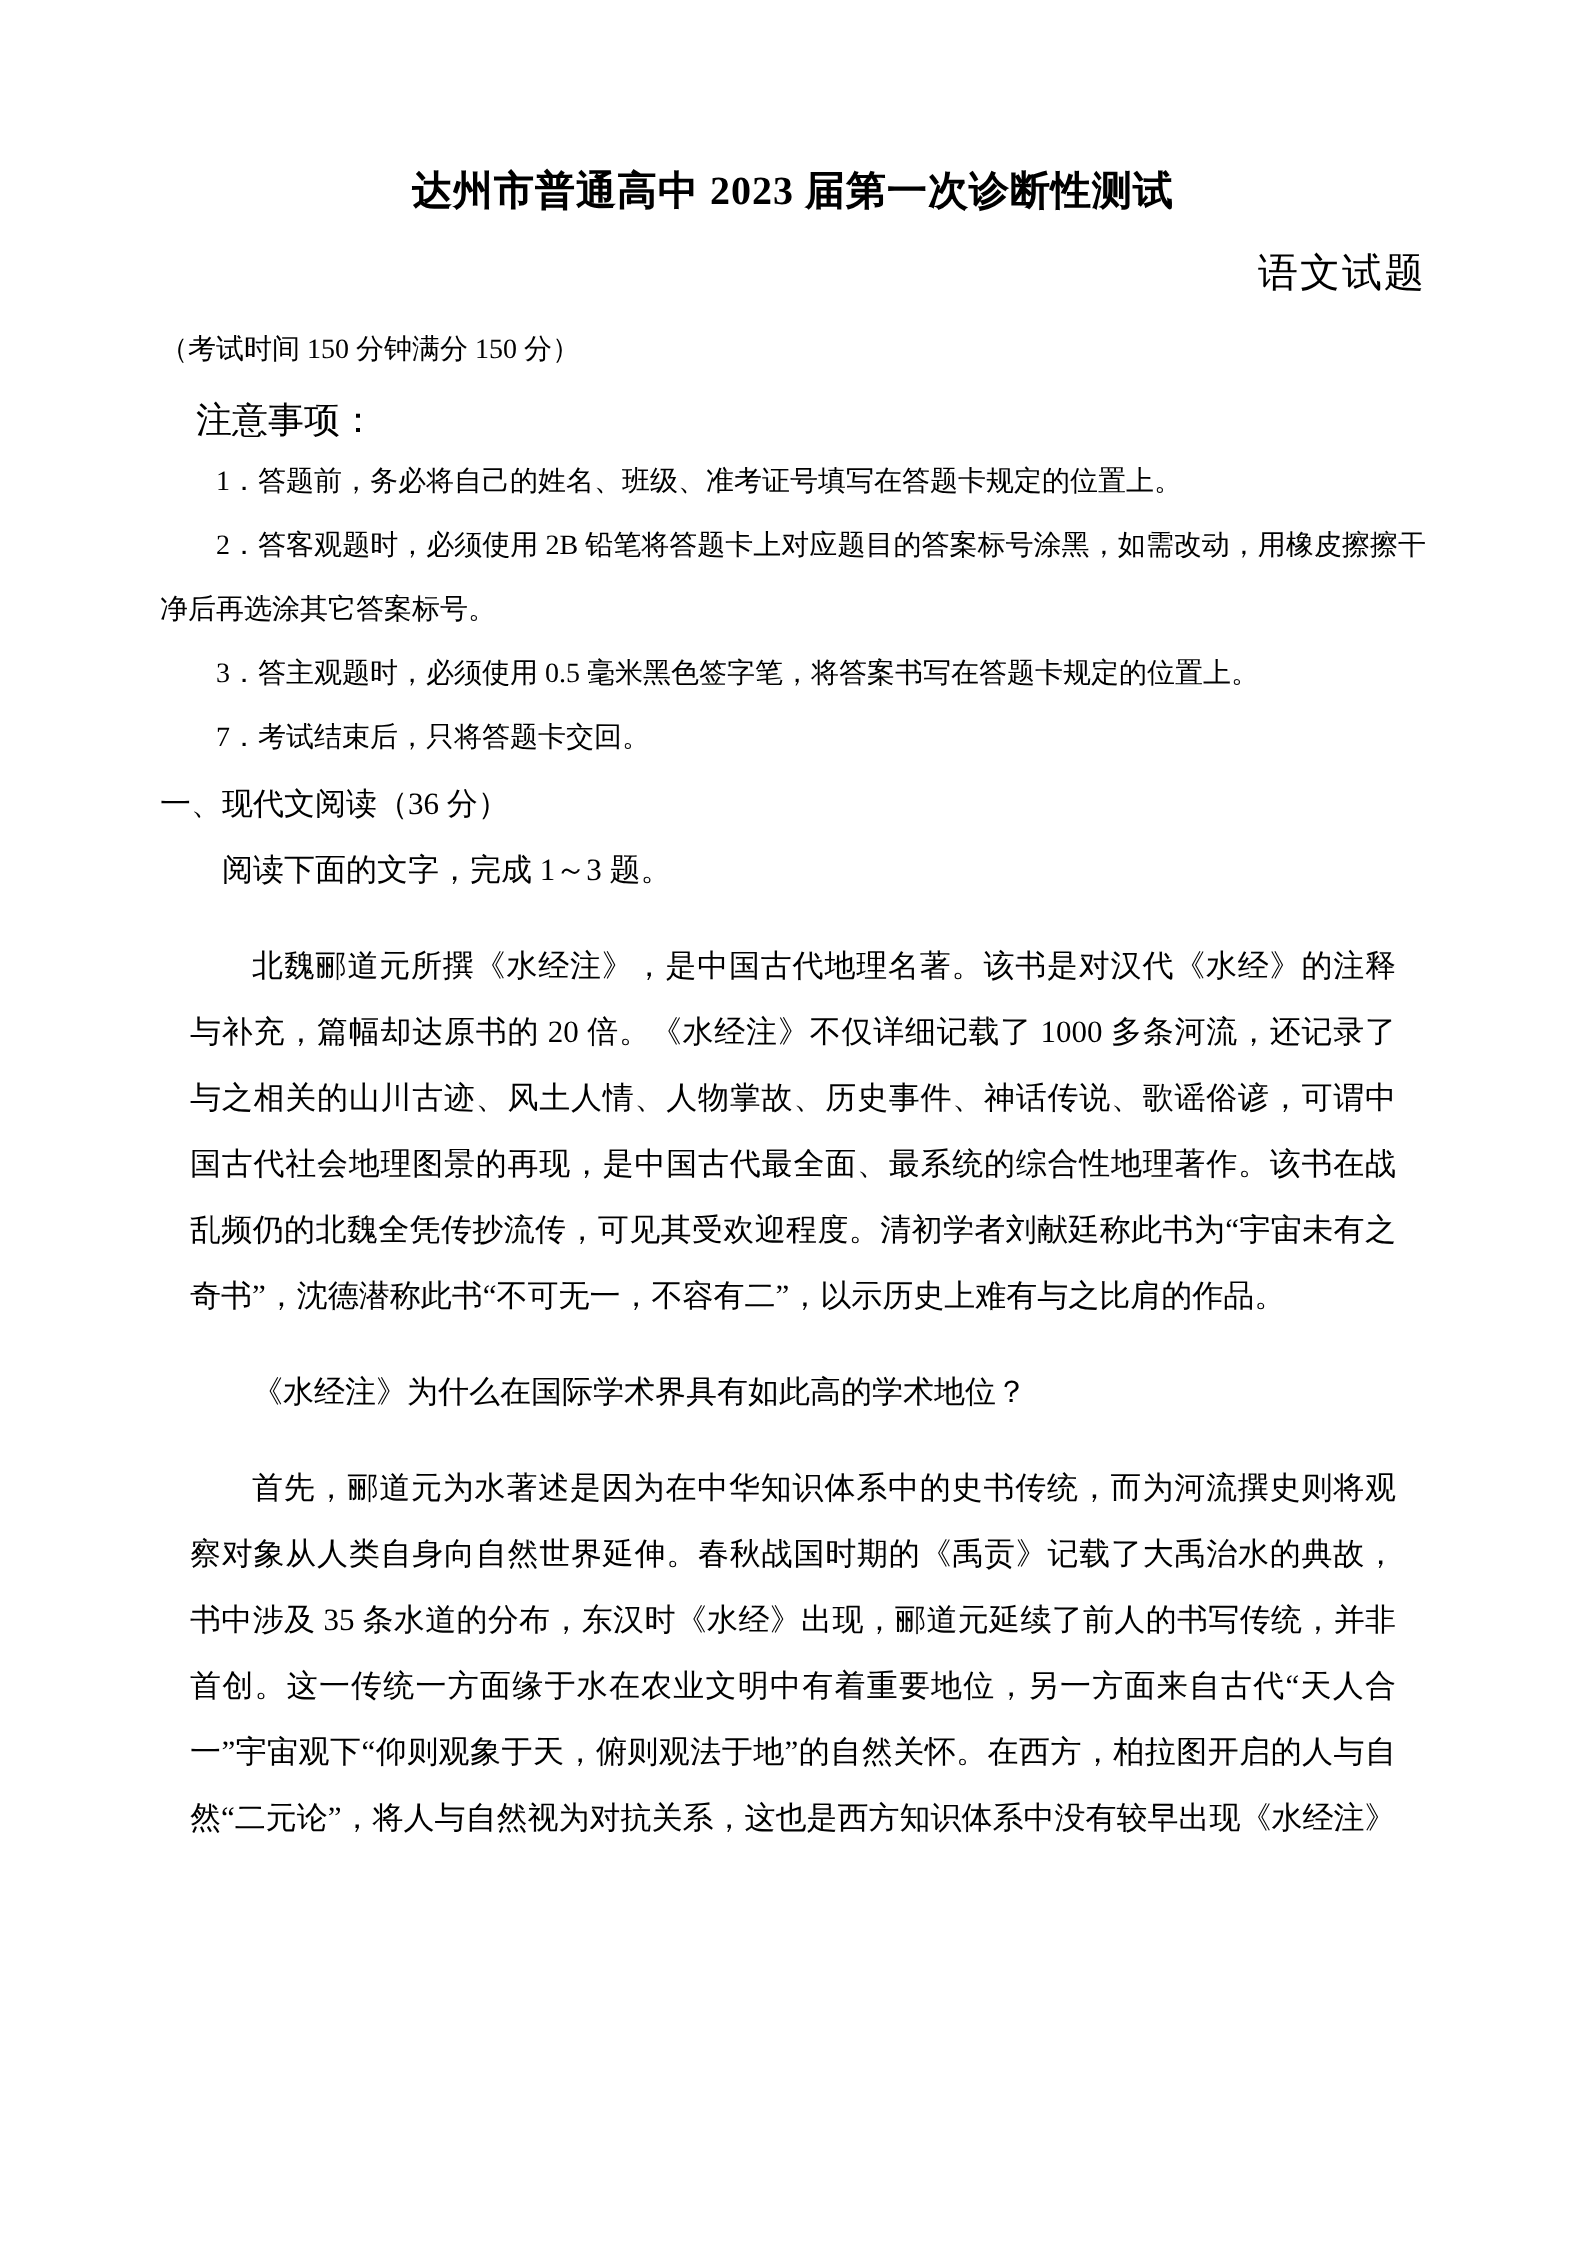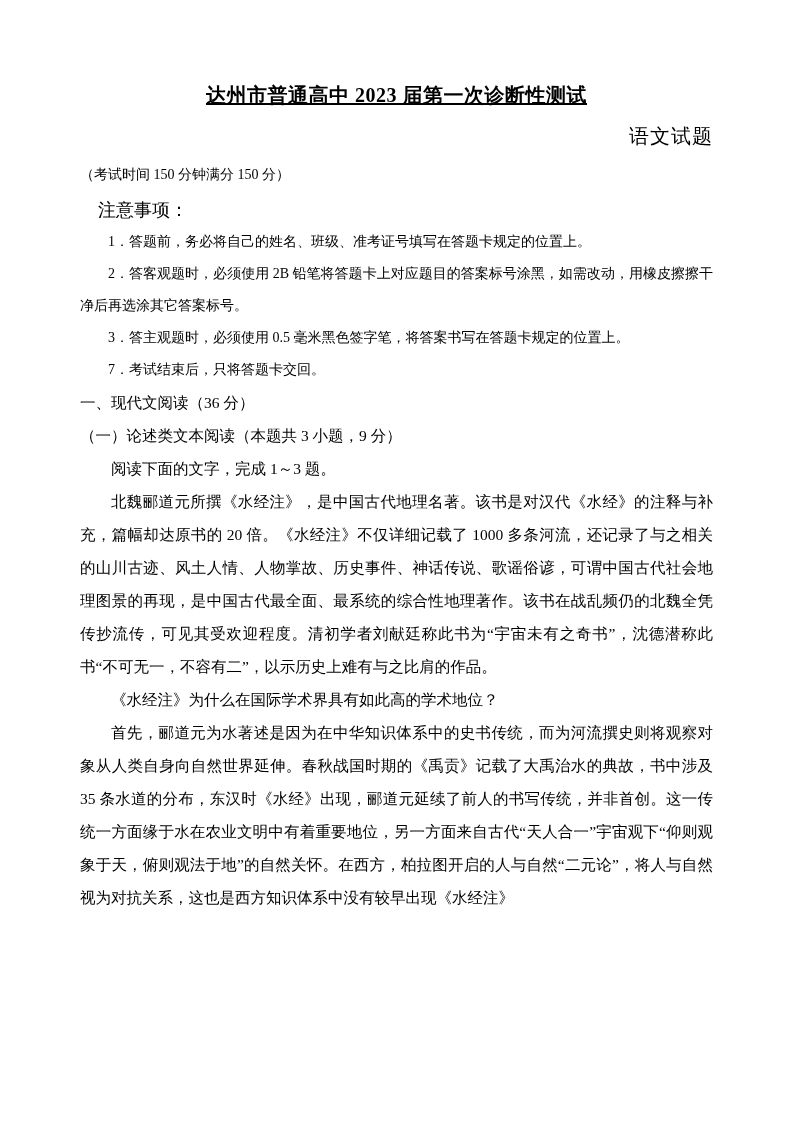--- a/index.html
+++ b/index.html
@@ -17,21 +17,20 @@
     background: #ffffff;
     color: #000000;
     font-family: "Liberation Serif", "DejaVu Serif", serif;
   }
   .paper-title {
     margin: 0 0 14px 0;
     font-size: 20px;
     font-weight: bold;
     text-align: center;
     letter-spacing: 0.5px;
-    text-decoration: underline;
   }
   .paper-subtitle {
     margin: 0 0 16px 0;
     font-size: 20px;
     font-weight: normal;
     text-align: right;
     letter-spacing: 1px;
   }
   .exam-info {
     margin: 0 0 10px 0;
@@ -56,21 +55,21 @@
   .subsection-heading,
   .instruction {
     margin: 0;
     font-size: 15.5px;
     line-height: 33px;
   }
   .instruction {
     text-indent: 2em;
   }
   .body-text p.body-paragraph {
-    margin: 0;
+    margin: 15px;
     font-size: 15.5px;
     line-height: 33px;
     text-indent: 2em;
     text-align: justify;
   }
 </style>
 </head>
 <body>
 
 <div class="page">
@@ -85,21 +84,20 @@
 
   <div class="notices">
       <p class="notice-item">1．答题前，务必将自己的姓名、班级、准考证号填写在答题卡规定的位置上。</p>
       <p class="notice-item kaiti">2．答客观题时，必须使用 2B 铅笔将答题卡上对应题目的答案标号涂黑，如需改动，用橡皮擦擦干净后再选涂其它答案标号。</p>
       <p class="notice-item">3．答主观题时，必须使用 0.5 毫米黑色签字笔，将答案书写在答题卡规定的位置上。</p>
       <p class="notice-item">7．考试结束后，只将答题卡交回。</p>
     </div>
 
   <div class="section-heading">一、现代文阅读（36 分）</div>
 
-  <div class="subsection-heading">（一）论述类文本阅读（本题共 3 小题，9 分）</div>
 
   <div class="instruction">阅读下面的文字，完成 1～3 题。</div>
 
   <div class="body-text">
       <p class="body-paragraph">北魏郦道元所撰《水经注》，是中国古代地理名著。该书是对汉代《水经》的注释与补充，篇幅却达原书的 20 倍。《水经注》不仅详细记载了 1000 多条河流，还记录了与之相关的山川古迹、风土人情、人物掌故、历史事件、神话传说、歌谣俗谚，可谓中国古代社会地理图景的再现，是中国古代最全面、最系统的综合性地理著作。该书在战乱频仍的北魏全凭传抄流传，可见其受欢迎程度。清初学者刘献廷称此书为“宇宙未有之奇书”，沈德潜称此书“不可无一，不容有二”，以示历史上难有与之比肩的作品。</p>
       <p class="body-paragraph">《水经注》为什么在国际学术界具有如此高的学术地位？</p>
       <p class="body-paragraph">首先，郦道元为水著述是因为在中华知识体系中的史书传统，而为河流撰史则将观察对象从人类自身向自然世界延伸。春秋战国时期的《禹贡》记载了大禹治水的典故，书中涉及 35 条水道的分布，东汉时《水经》出现，郦道元延续了前人的书写传统，并非首创。这一传统一方面缘于水在农业文明中有着重要地位，另一方面来自古代“天人合一”宇宙观下“仰则观象于天，俯则观法于地”的自然关怀。在西方，柏拉图开启的人与自然“二元论”，将人与自然视为对抗关系，这也是西方知识体系中没有较早出现《水经注》</p>
     </div>
 
 </div>

